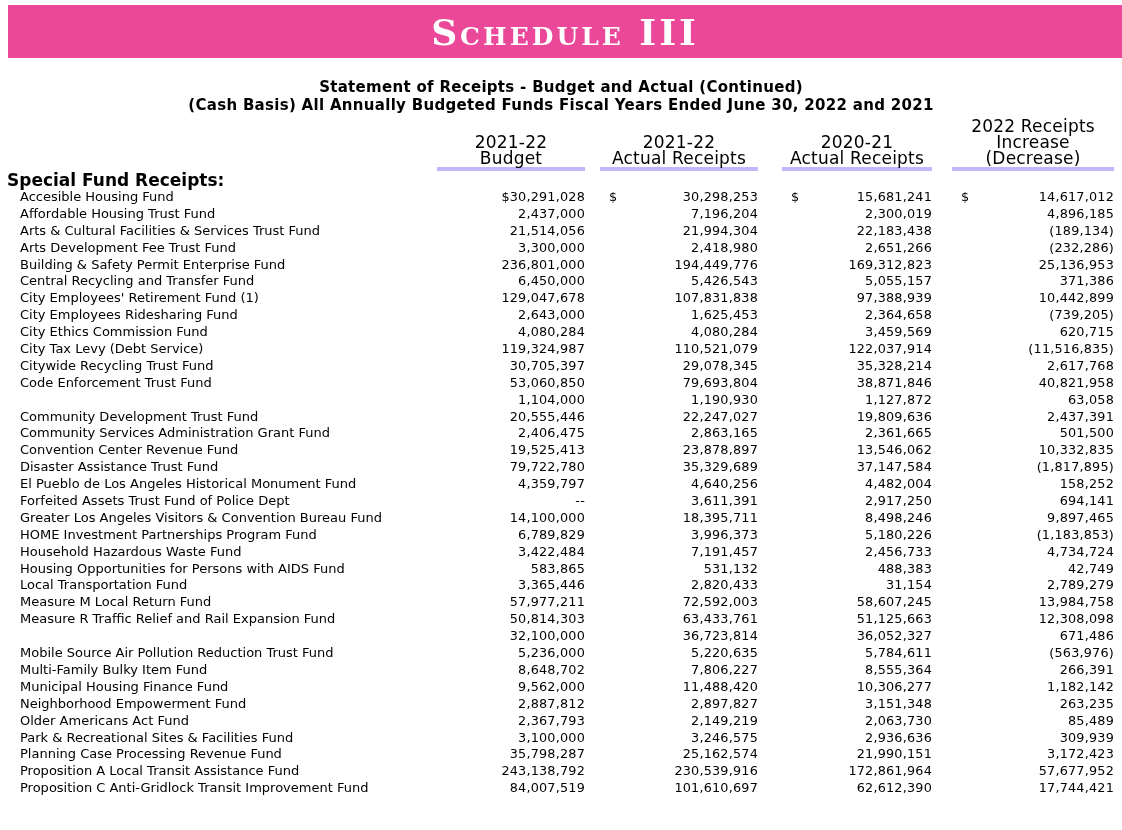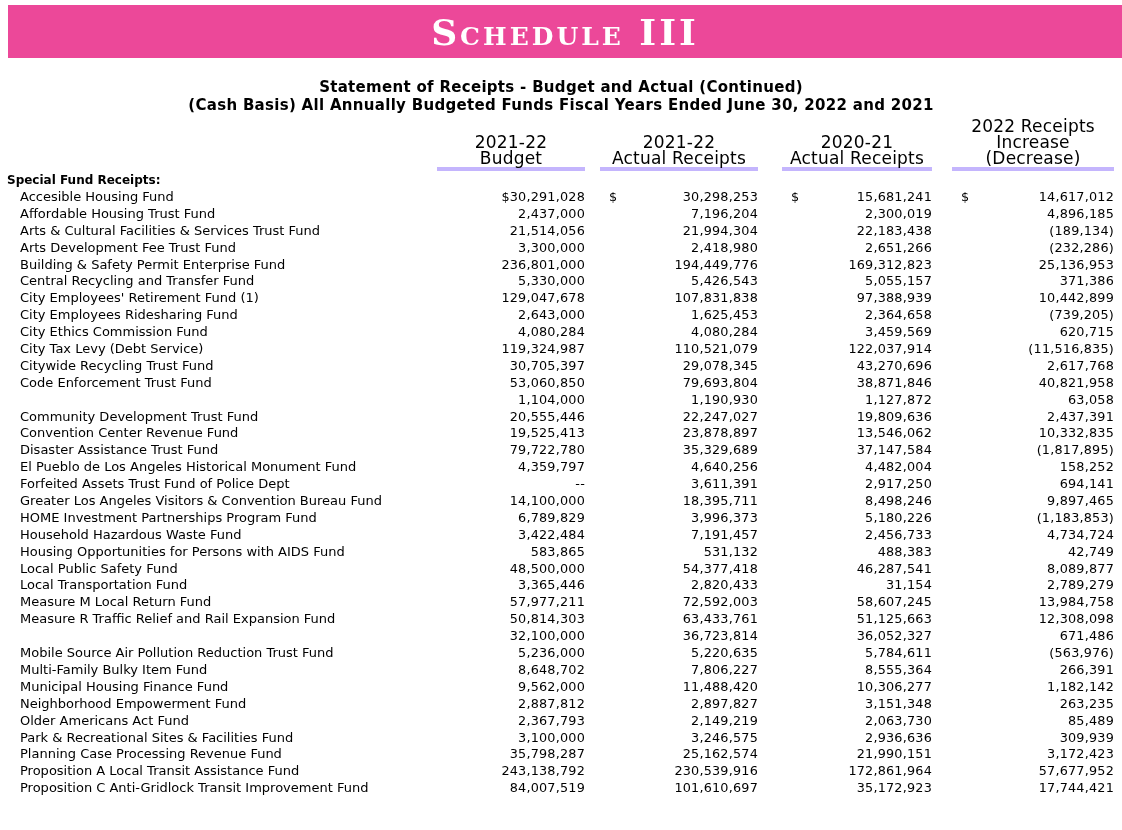--- a/index.html
+++ b/index.html
@@ -31,21 +31,21 @@
   .c3{grid-column:6;}
   .c4{grid-column:8;}
   .header-row{height:52px;}
   .hdr{
     display:flex;flex-direction:column;justify-content:flex-end;
     text-align:center;font-weight:normal;font-size:17px;line-height:16px;
     border-bottom:4px solid #c4b5fd;padding-bottom:1px;letter-spacing:0.2px;
   }
   .hdr .hl:empty{display:none;}
   .section-heading{
-    height:19px;line-height:20px;font-weight:bold;font-size:12px;margin-left:-1px;
+    height:19px;line-height:20px;font-weight:bold;font-size:17px;margin-left:-1px;
   }
   .data-row{height:16.9px;}
   .cell{height:16.9px;line-height:16.9px;white-space:nowrap;overflow:visible;}
   .cell.name{padding-left:12px;font-size:13px;}
   .cell.num{text-align:right;font-size:12.8px;position:relative;letter-spacing:0.2px;}
   .ds{position:absolute;left:9px;top:0;}
 </style>
 </head>
 <body>
 
@@ -116,21 +116,21 @@
       </div>
       <div class="grid-row data-row">
         <div class="cell name c0">Building &amp; Safety Permit Enterprise Fund</div>
         <div class="cell num c1">236,801,000</div>
         <div class="cell num c2">194,449,776</div>
         <div class="cell num c3">169,312,823</div>
         <div class="cell num c4">25,136,953</div>
       </div>
       <div class="grid-row data-row">
         <div class="cell name c0">Central Recycling and Transfer Fund</div>
-        <div class="cell num c1">5,330,000</div>
+        <div class="cell num c1">6,450,000</div>
         <div class="cell num c2">5,426,543</div>
         <div class="cell num c3">5,055,157</div>
         <div class="cell num c4">371,386</div>
       </div>
       <div class="grid-row data-row">
         <div class="cell name c0">City Employees' Retirement Fund (1)</div>
         <div class="cell num c1">129,047,678</div>
         <div class="cell num c2">107,831,838</div>
         <div class="cell num c3">97,388,939</div>
         <div class="cell num c4">10,442,899</div>
@@ -153,21 +153,21 @@
         <div class="cell name c0">City Tax Levy (Debt Service)</div>
         <div class="cell num c1">119,324,987</div>
         <div class="cell num c2">110,521,079</div>
         <div class="cell num c3">122,037,914</div>
         <div class="cell num c4">(11,516,835)</div>
       </div>
       <div class="grid-row data-row">
         <div class="cell name c0">Citywide Recycling Trust Fund</div>
         <div class="cell num c1">30,705,397</div>
         <div class="cell num c2">29,078,345</div>
-        <div class="cell num c3">43,270,696</div>
+        <div class="cell num c3">35,328,214</div>
         <div class="cell num c4">2,617,768</div>
       </div>
       <div class="grid-row data-row">
         <div class="cell name c0">Code Enforcement Trust Fund</div>
         <div class="cell num c1">53,060,850</div>
         <div class="cell num c2">79,693,804</div>
         <div class="cell num c3">38,871,846</div>
         <div class="cell num c4">40,821,958</div>
       </div>
       <div class="grid-row data-row">
@@ -177,20 +177,27 @@
         <div class="cell num c4">63,058</div>
       </div>
       <div class="grid-row data-row">
         <div class="cell name c0">Community Development Trust Fund</div>
         <div class="cell num c1">20,555,446</div>
         <div class="cell num c2">22,247,027</div>
         <div class="cell num c3">19,809,636</div>
         <div class="cell num c4">2,437,391</div>
       </div>
       <div class="grid-row data-row">
+        <div class="cell name c0">Community Services Administration Grant Fund</div>
+        <div class="cell num c1">2,406,475</div>
+        <div class="cell num c2">2,863,165</div>
+        <div class="cell num c3">2,361,665</div>
+        <div class="cell num c4">501,500</div>
+      </div>
+      <div class="grid-row data-row">
         <div class="cell name c0">Convention Center Revenue Fund</div>
         <div class="cell num c1">19,525,413</div>
         <div class="cell num c2">23,878,897</div>
         <div class="cell num c3">13,546,062</div>
         <div class="cell num c4">10,332,835</div>
       </div>
       <div class="grid-row data-row">
         <div class="cell name c0">Disaster Assistance Trust Fund</div>
         <div class="cell num c1">79,722,780</div>
         <div class="cell num c2">35,329,689</div>
@@ -233,27 +240,20 @@
         <div class="cell num c4">4,734,724</div>
       </div>
       <div class="grid-row data-row">
         <div class="cell name c0">Housing Opportunities for Persons with AIDS Fund</div>
         <div class="cell num c1">583,865</div>
         <div class="cell num c2">531,132</div>
         <div class="cell num c3">488,383</div>
         <div class="cell num c4">42,749</div>
       </div>
       <div class="grid-row data-row">
-        <div class="cell name c0">Local Public Safety Fund</div>
-        <div class="cell num c1">48,500,000</div>
-        <div class="cell num c2">54,377,418</div>
-        <div class="cell num c3">46,287,541</div>
-        <div class="cell num c4">8,089,877</div>
-      </div>
-      <div class="grid-row data-row">
         <div class="cell name c0">Local Transportation Fund</div>
         <div class="cell num c1">3,365,446</div>
         <div class="cell num c2">2,820,433</div>
         <div class="cell num c3">31,154</div>
         <div class="cell num c4">2,789,279</div>
       </div>
       <div class="grid-row data-row">
         <div class="cell name c0">Measure M Local Return Fund</div>
         <div class="cell num c1">57,977,211</div>
         <div class="cell num c2">72,592,003</div>
@@ -326,18 +326,18 @@
         <div class="cell name c0">Proposition A Local Transit Assistance Fund</div>
         <div class="cell num c1">243,138,792</div>
         <div class="cell num c2">230,539,916</div>
         <div class="cell num c3">172,861,964</div>
         <div class="cell num c4">57,677,952</div>
       </div>
       <div class="grid-row data-row">
         <div class="cell name c0">Proposition C Anti-Gridlock Transit Improvement Fund</div>
         <div class="cell num c1">84,007,519</div>
         <div class="cell num c2">101,610,697</div>
-        <div class="cell num c3">35,172,923</div>
+        <div class="cell num c3">62,612,390</div>
         <div class="cell num c4">17,744,421</div>
       </div>
     </div>
 
 </div>
 
 </body></html>

